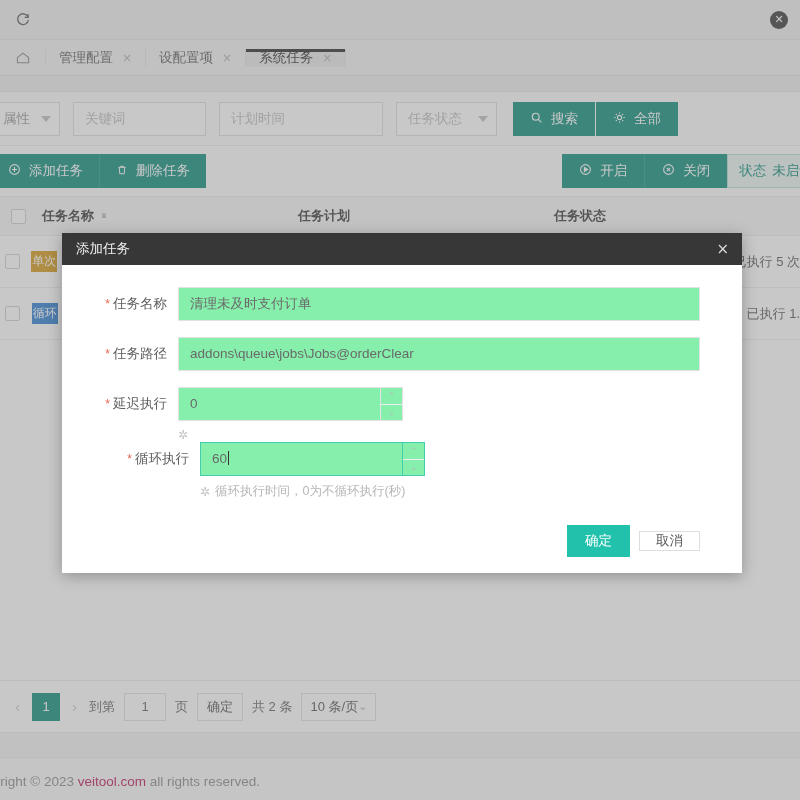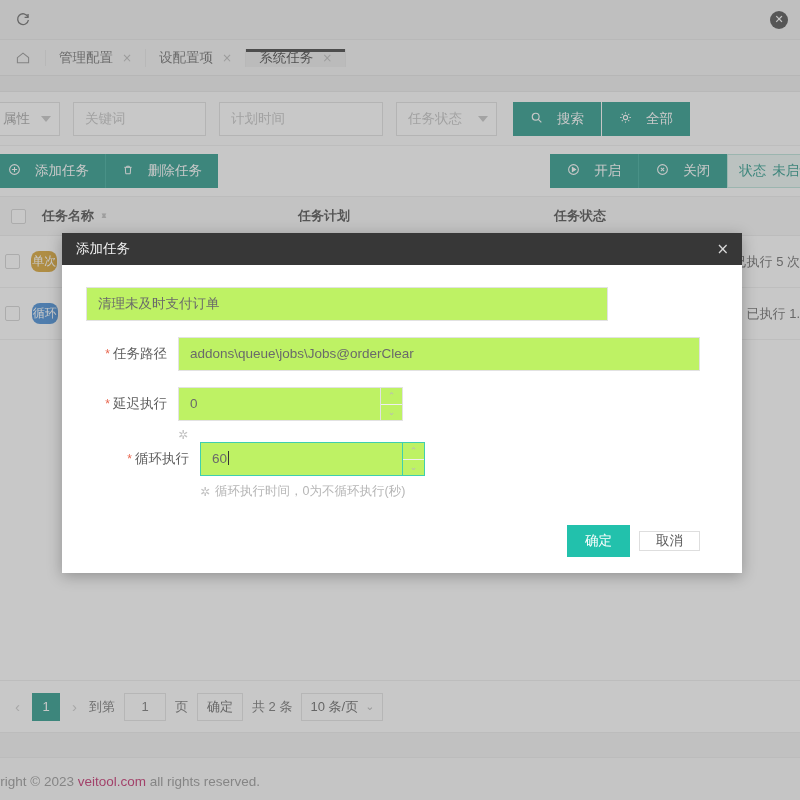--- a/index.html
+++ b/index.html
@@ -160,21 +160,21 @@
   .btn-teal {
     height: 34px;
     background: #108e7d;
     color: #fff;
     border: none;
     font-size: 13.5px;
     font-family: inherit;
     display: inline-flex;
     align-items: center;
     justify-content: center;
-    gap: 14px;
+    gap: 8px;
     padding: 0 17px;
   }
   .btn-search { margin-left: 16px; }
   .btn-all { margin-left: 1px; }
 
   
   .actionbar {
     height: 50px;
     background: #fdfdfd;
     display: flex;
@@ -257,21 +257,21 @@
     color: #5a5a5a;
   }
   .badge {
     display: inline-block;
     width: 26px;
     padding: 3px 0;
     color: #fff;
     font-size: 12px;
     text-align: center;
     line-height: 15px;
-    border-radius: 8px;
+    border-radius: 0;
   }
   .badge-once { background: #d49a1d; }
   .badge-loop { background: #2f7fd0; }
   .row-state { padding-left: 0; white-space: nowrap; }
 
   .tbl-filler { background: #fff; }
 
   
   .pager {
     height: 52px;
@@ -306,21 +306,21 @@
     background: #fff;
     padding: 0 9px;
     line-height: 26px;
     color: #555;
   }
   .pg-size {
     height: 28px;
     border: 1px solid #e0e0e0;
     background: #fff;
     padding: 0 8px;
-    display: flex; align-items: center; gap: 7px;
+    display: flex; align-items: center; 
     color: #555;
   }
   .pg-size .chev { color: #b0b0b0; font-size: 11px; }
 
   .gapbar {
     height: 26px;
     background: #f3f3f3;
     border-top: 1px solid #ebebeb;
     border-bottom: 1px solid #ebebeb;
   }
@@ -379,21 +379,21 @@
     line-height: 34px;
     color: #5e5e5e;
     font-size: 13.5px;
     white-space: nowrap;
   }
   .req { color: #e8664e; margin-right: 3px; font-size: 12px; }
   .fcontrol { position: relative; }
   .finput {
     height: 34px;
     border: 1px solid #e2e2e2;
-    background: #bef264;
+    background: #86efac;
     line-height: 32px;
     padding: 0 11px;
     color: #6a6a6a;
     font-size: 13.5px;
     white-space: nowrap;
     overflow: hidden;
   }
   .finput.wide { width: 522px; }
   .finput.num { width: 225px; padding-right: 26px; }
   .finput.focused {
@@ -653,20 +653,23 @@
 
 <div class="modal">
   <div class="modal-head">
     <span>添加任务</span>
     <span class="modal-x">×</span>
   </div>
 
   <div class="modal-body">
 
     <div class="frow">
+      <div class="flabel">
+        <span class="req">*</span><span>任务名称</span>
+      </div>
       <div class="fcontrol">
         <div class="finput wide">清理未及时支付订单</div>
       </div>
     </div>
 
     <div class="frow">
       <div class="flabel">
         <span class="req">*</span><span>任务路径</span>
       </div>
       <div class="fcontrol">

